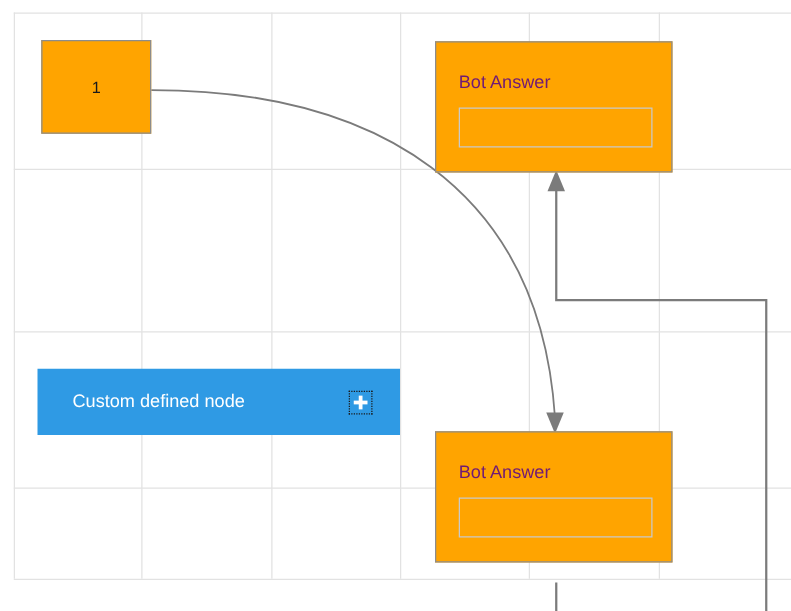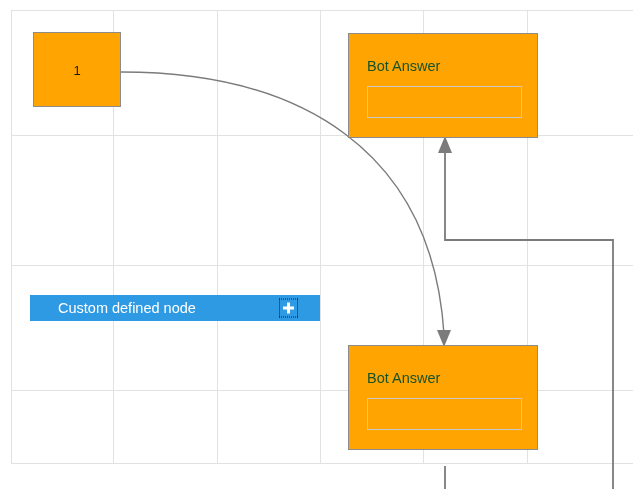--- a/index.html
+++ b/index.html
@@ -68,42 +68,42 @@
     width: 190px;
     height: 105px;
   }
   .node-bot-1 { left: 348px; top: 33px; }
   .node-bot-2 { left: 348px; top: 345px; }
   .node-title {
     position: absolute;
     left: 18px;
     top: 25px;
     font-size: 14.5px;
-    color: #14532d;
+    color: #701a75;
     line-height: 1;
     white-space: nowrap;
   }
   .node-slot {
     position: absolute;
     left: 18px;
     top: 52px;
     width: 155px;
     height: 32px;
     border: 1px solid #c9c9c9;
     box-sizing: border-box;
     background: transparent;
   }
 
   
   #custom-node-button {
     position: absolute;
     left: 30px;
     top: 295px;
     width: 290px;
-    height: 26px;
+    height: 53px;
     background: #2f9ae4;
     box-sizing: border-box;
     cursor: pointer;
   }
   #custom-node-button .btn-label {
     position: absolute;
     left: 28px;
     top: 50%;
     transform: translateY(-50%);
     font-size: 14.5px;

